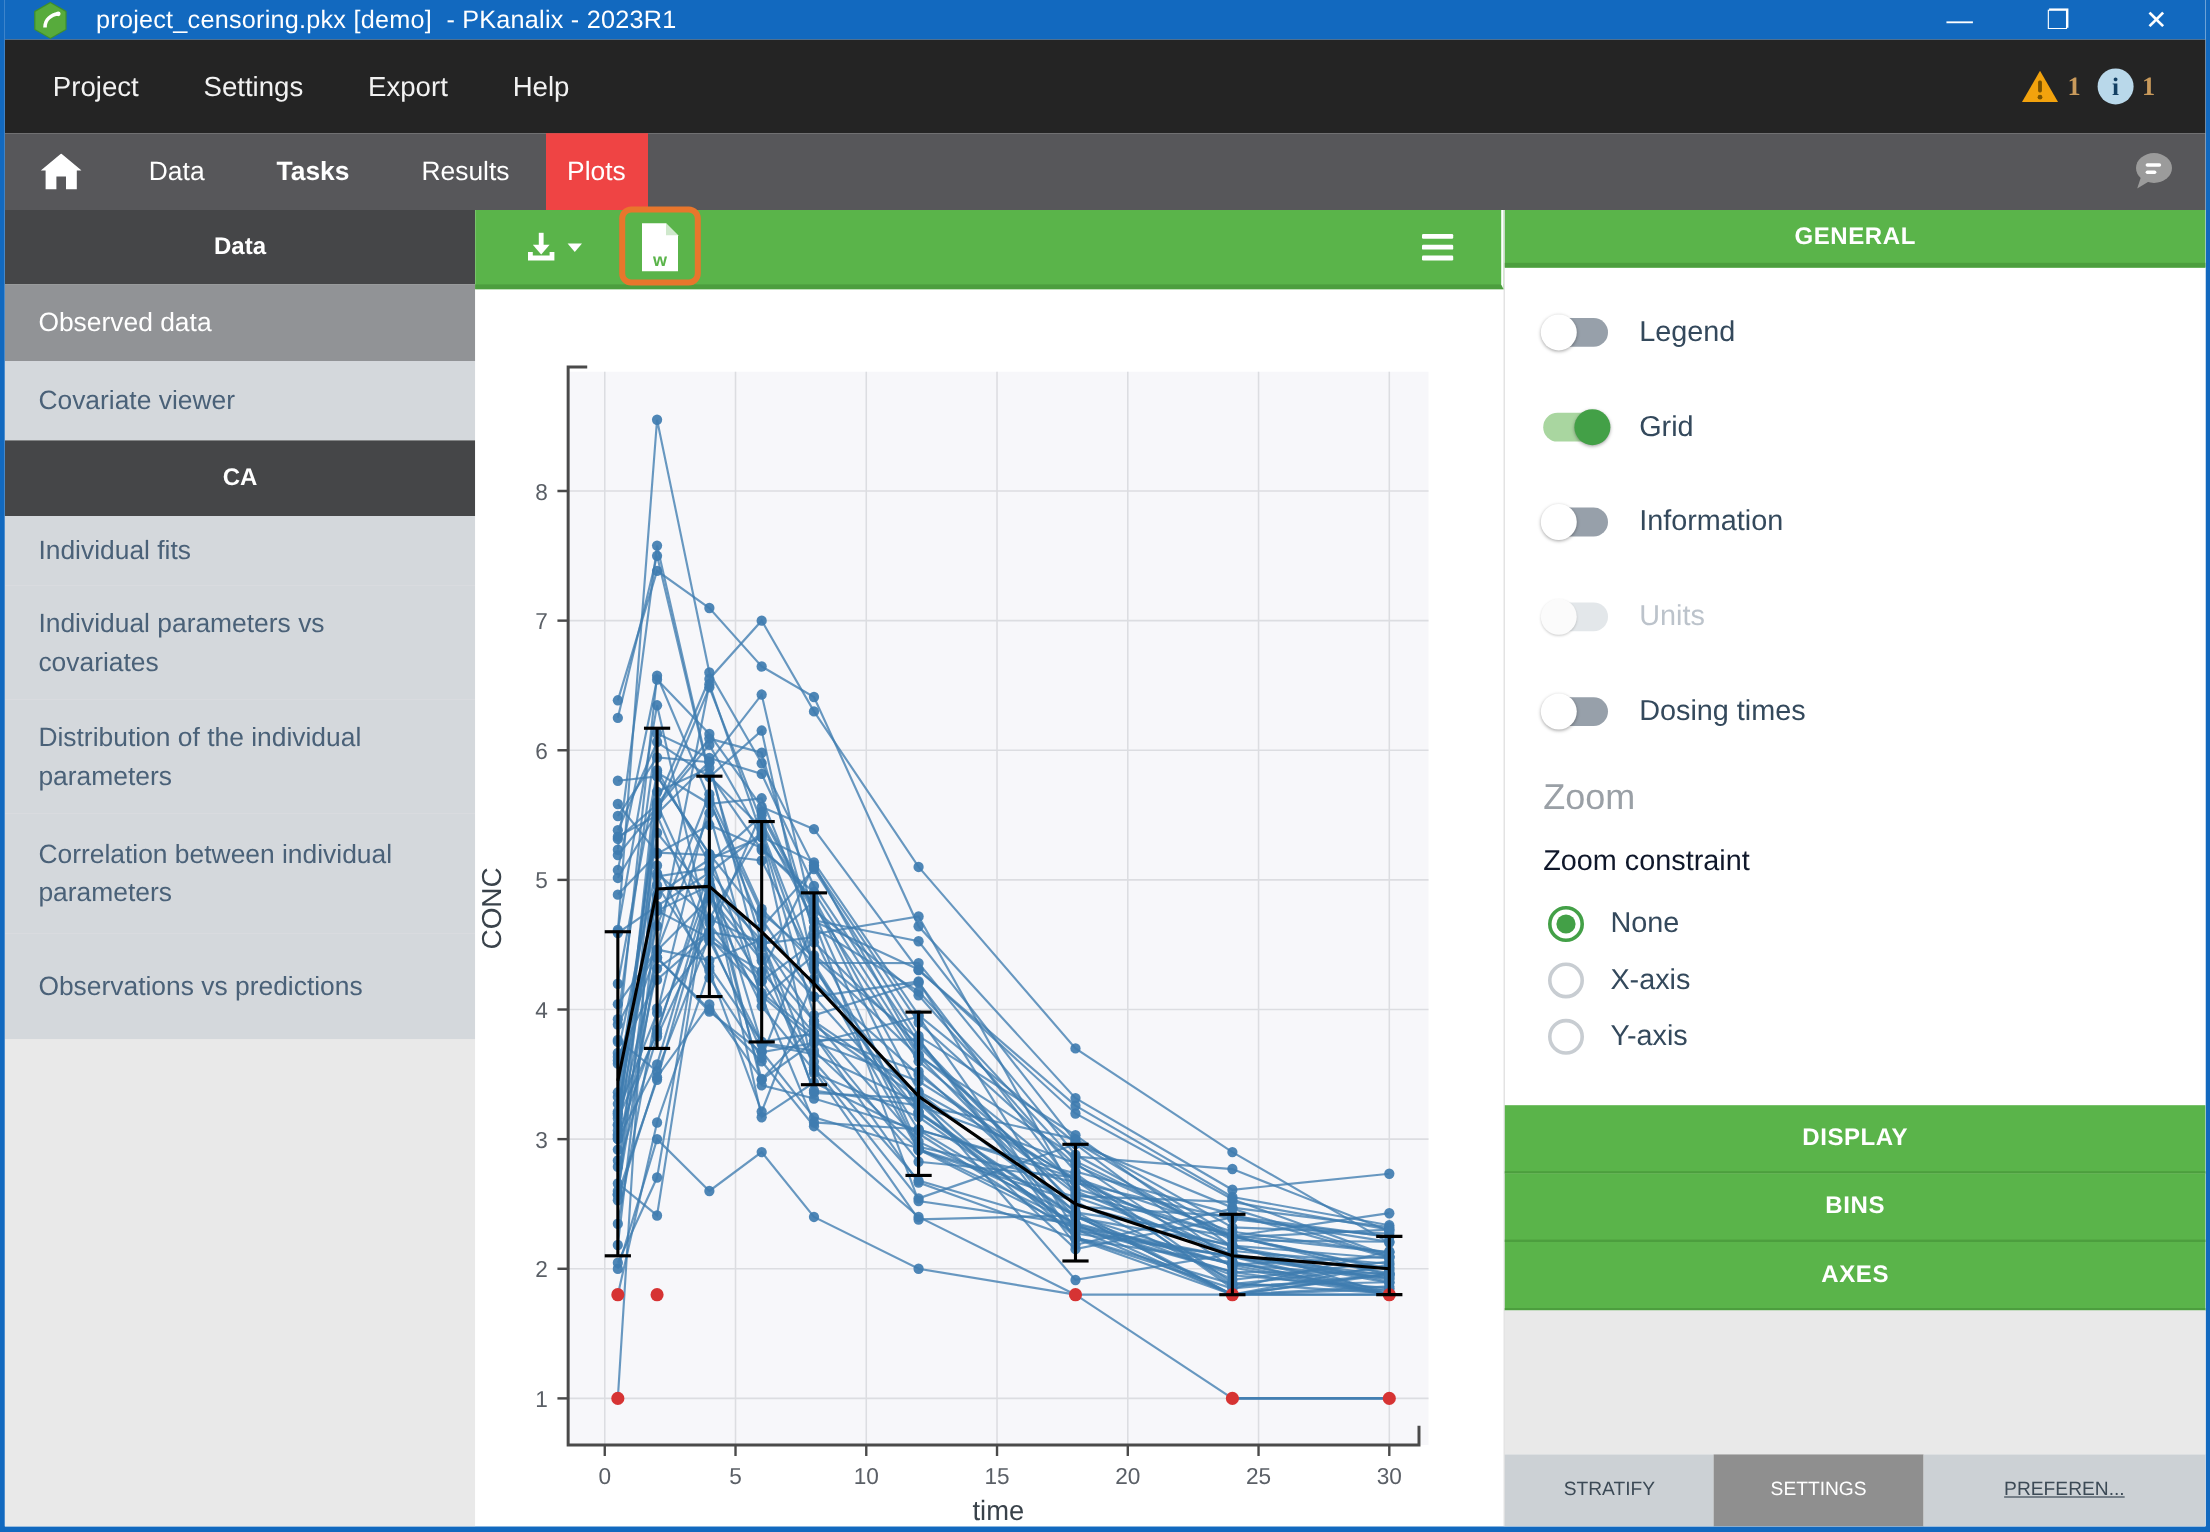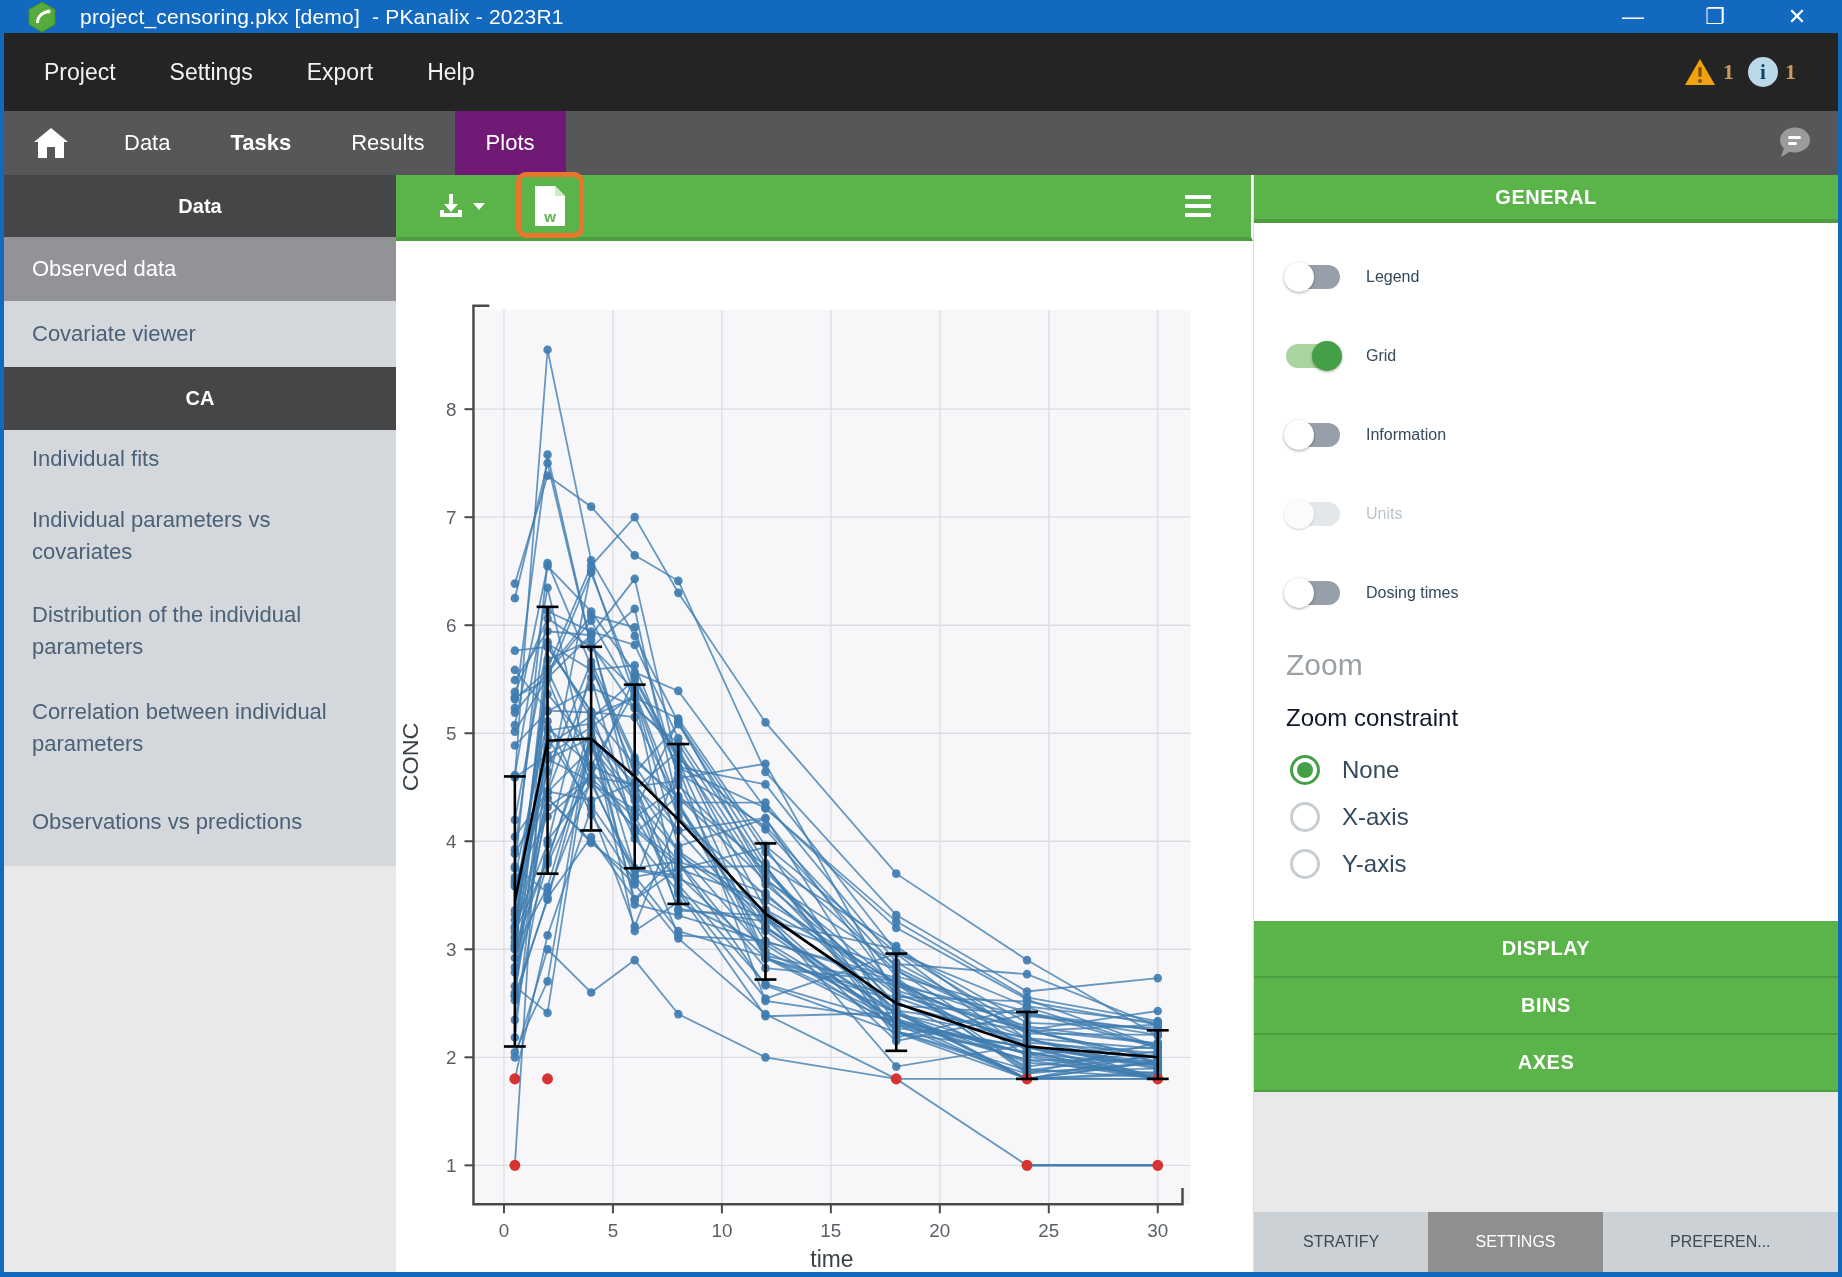--- a/index.html
+++ b/index.html
@@ -26,21 +26,21 @@
   .badge .count{ color:#c99a5b; font-size:22px; font-weight:bold; font-family:"Liberation Serif",serif;}
   .info-circle{ width:30px; height:30px; border-radius:50%; background:#b9d8ea; color:#123f63;
     display:flex; align-items:center; justify-content:center; font-weight:bold; font-size:21px;
     font-family:"Liberation Serif",serif;}
 
   
   .tabbar{ height:64px; background:#57575a; display:flex; align-items:stretch; color:#fff; flex:none;}
   .home-btn{ display:flex; align-items:center; padding:0 26px 0 30px;}
   .tab{ display:flex; align-items:center; padding:0 30px; font-size:22px; cursor:default;}
   .tab.bold{ font-weight:bold;}
-  .tab.active{ background:#701a75; padding:0 31px;text-align:right;}
+  .tab.active{ background:#ef4444; padding:0 18px;text-align:right;}
   .tab-spacer{ flex:1;}
   .chat-btn{ display:flex; align-items:center; padding-right:26px;}
 
   
   .body{ flex:1; display:flex; min-height:0;}
 
   
   .sidebar{ width:392px; flex:none; background:#e9e9e9; display:flex; flex-direction:column;
     color:#4a6178; font-size:22px;}
   .side-header{ background:#454648; color:#fff; font-weight:bold; font-size:20px;
@@ -74,40 +74,40 @@
   .rp-content{ padding:14px 0 0 32px; flex:none;}
   .toggle-row{ height:79px; display:flex; align-items:center; gap:26px;}
   .toggle{ width:54px; height:24px; border-radius:12px; background:#97a0aa; position:relative;
     flex:none; cursor:pointer;}
   .toggle .knob{ position:absolute; width:30px; height:30px; border-radius:50%; background:#fff;
     top:-3px; left:-2px; box-shadow:0 1px 3px rgba(0,0,0,.35);}
   .toggle.on{ background:#a9d6a0;}
   .toggle.on .knob{ left:26px; background:#43a047;}
   .toggle.disabled{ background:#e3e7ea;}
   .toggle.disabled .knob{ background:#fbfbfb; box-shadow:0 1px 2px rgba(0,0,0,.18);}
-  .toggle-label{ font-size:16px; color:#34495c;}
+  .toggle-label{ font-size:24px; color:#34495c;}
   .toggle-row.disabled .toggle-label{ color:#bcc3cb;}
   .zoom-title{ text-align:left; color:#9aa0a6; font-size:30px; margin:16px 32px 22px 0;}
   .zc-label{ font-size:24px; color:#0f172a; margin-bottom:14px;}
   .radio-row{ height:47px; display:flex; align-items:center; gap:22px; margin-left:4px;}
   .radio{ width:30px; height:30px; border-radius:50%; border:3px solid #c8cdd2; background:#fff;
     flex:none; display:flex; align-items:center; justify-content:center; cursor:pointer;}
   .radio.selected{ border-color:#43a047;}
   .radio.selected::after{ content:""; width:16px; height:16px; border-radius:50%; background:#43a047;}
   .radio-label{ font-size:24px; color:#34495c;}
   .rp-buttons{ margin-top:34px; flex:none;}
   .rp-btn{ height:57px; background:#5ab44a; color:#fff; font-weight:bold; font-size:20px;
     letter-spacing:.5px; display:flex; align-items:center; justify-content:center;
     border-bottom:2px solid #4c9e3e; cursor:pointer;}
   .rp-filler{ flex:1; background:#e9e9e9;}
   .rp-tabs{ height:60px; display:flex; flex:none; font-size:16px; color:#3c4a56;}
   .rp-tab{ flex:1; background:#ccd1d5; display:flex; align-items:center; justify-content:center;
     cursor:pointer; white-space:nowrap;}
   .rp-tab.active{ background:#8f8f8f; color:#fff;}
-  .rp-tab.wide{ flex:1.35;}
+  .rp-tab.wide{ flex:1.35;text-decoration:underline;}
 </style>
 </head>
 <body>
 
 <div class="window">
 
   <div class="titlebar">
     <svg class="app-icon" viewBox="0 0 32 32">
       <polygon points="16,1 29,8.5 29,23.5 16,31 3,23.5 3,8.5" fill="#57ab3c" stroke="#3f8f2c" stroke-width="1"></polygon>
       <path d="M10,22 C10,14 16,10 22,9 L23,12 C17,13 13,16 13,22 Z" fill="#fff"></path>

